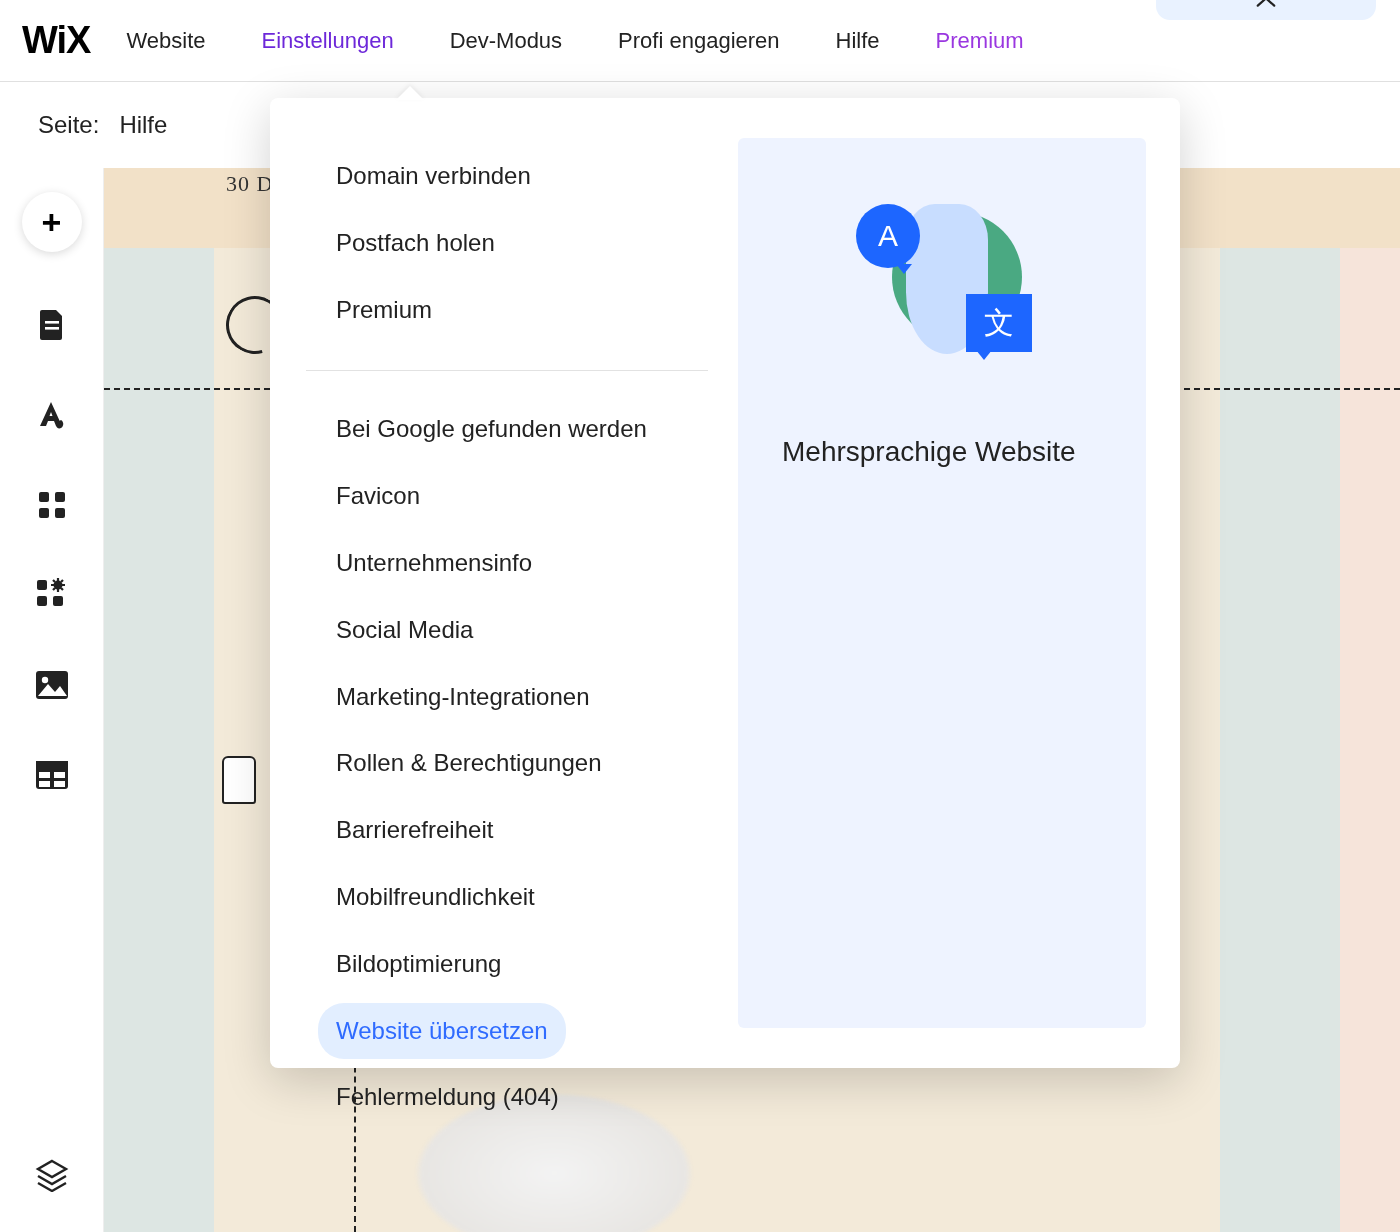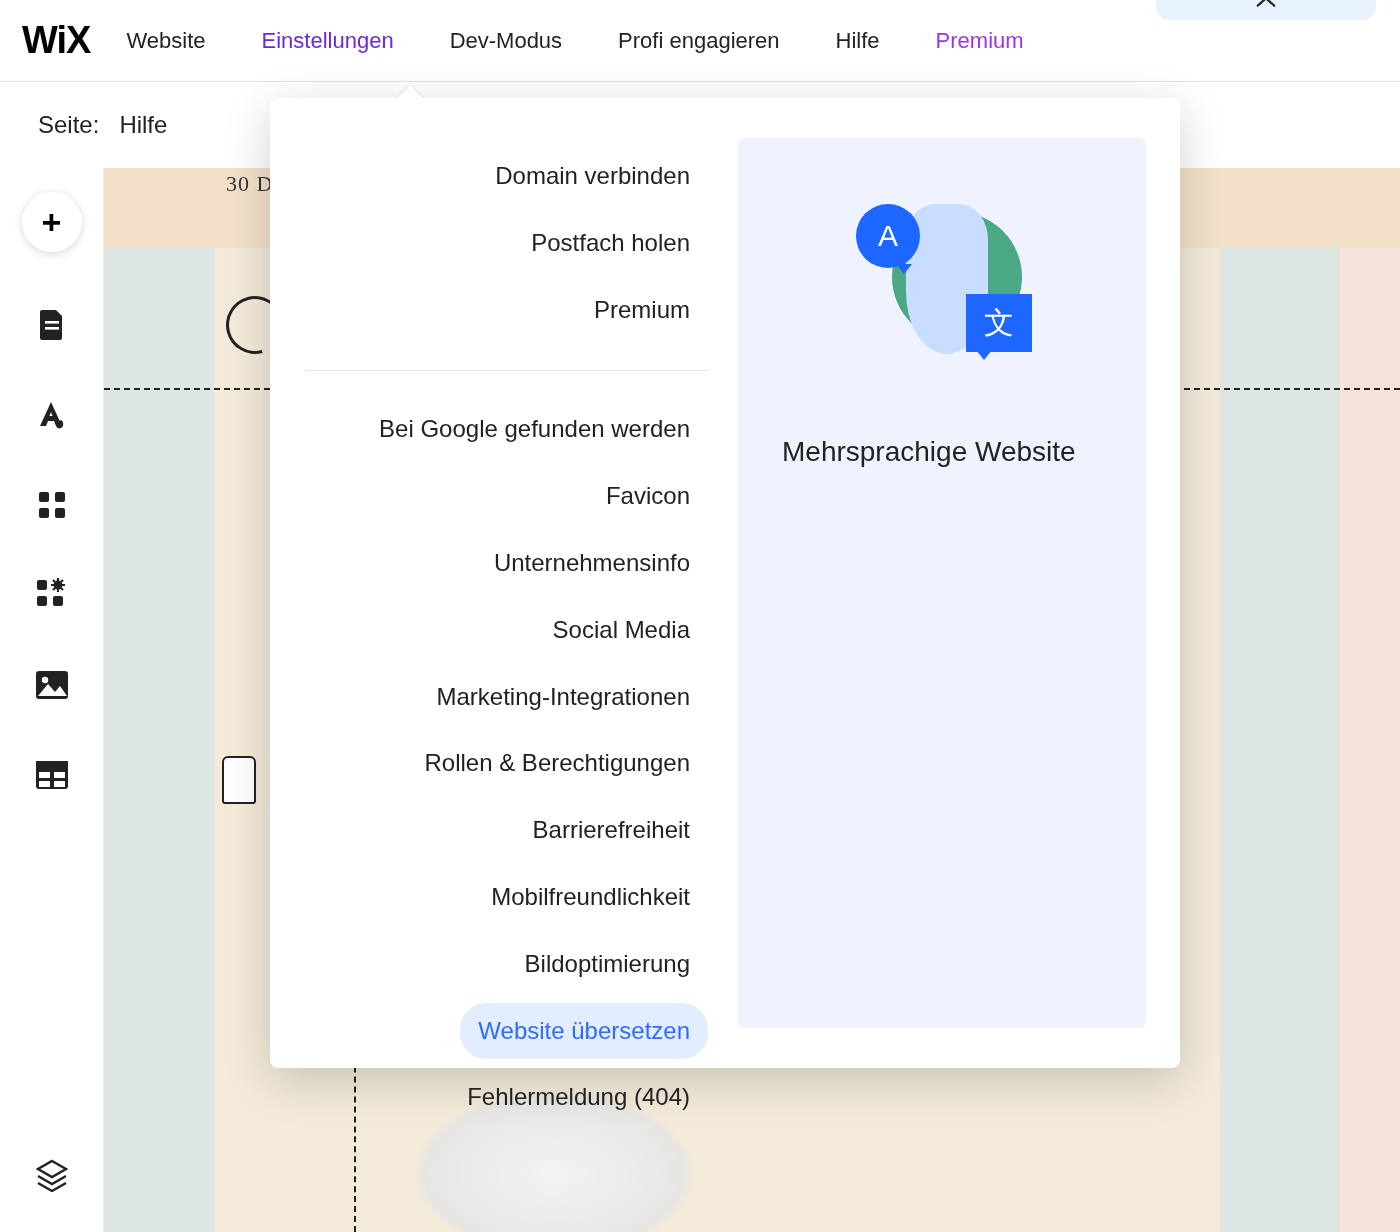--- a/index.html
+++ b/index.html
@@ -208,21 +208,21 @@
   .menu-item {
     font-size: 24px;
     color: #222;
     padding: 14px 18px;
     margin-left: -18px;
     cursor: pointer;
     border-radius: 26px;
     display: inline-block;
     line-height: 1.2;
   }
-  .menu-list .menu-row { margin-bottom: 10px; text-align: right; }
+  .menu-list .menu-row { margin-bottom: 10px; }
   .menu-item.selected {
     background: #e2eeff;
     color: #2f6bff;
   }
 
   .menu-right {
     flex: 1;
     padding: 40px 34px 40px 0;
   }
   .info-card {

